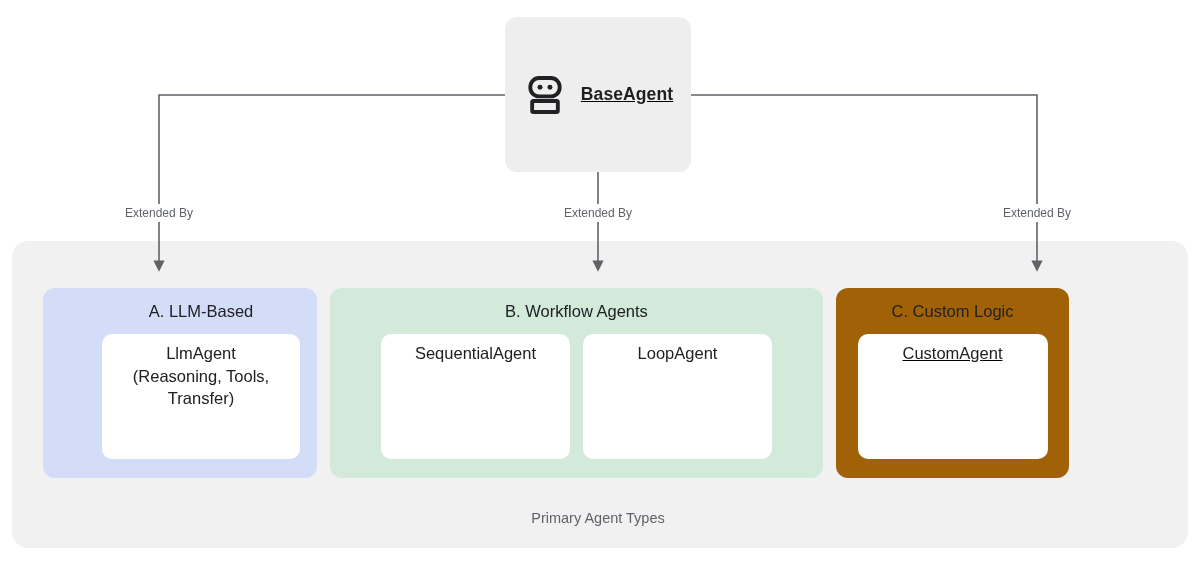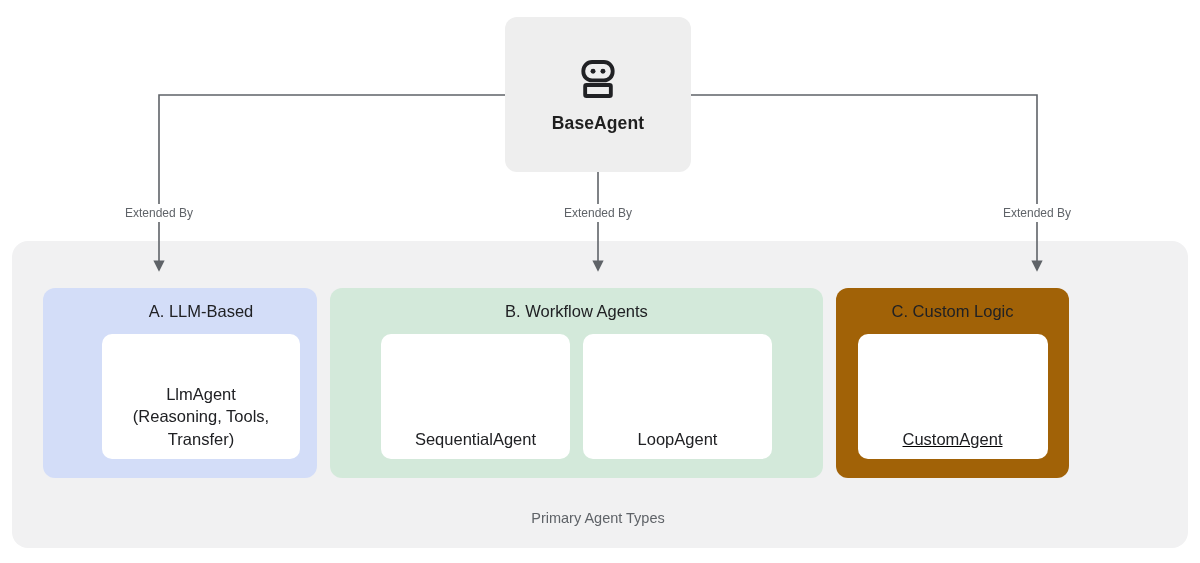--- a/index.html
+++ b/index.html
@@ -24,25 +24,25 @@
   
   .root-node {
     position: absolute;
     left: 505px;
     top: 17px;
     width: 186px;
     height: 155px;
     background: #eeeeee;
     border-radius: 12px;
     display: flex;
-    flex-direction: column;
     align-items: center;
     justify-content: center;
     gap: 14px;
     z-index: 6;
+    text-decoration: underline;
   }
   .root-icon {
     width: 44px;
     height: 44px;
     display: block;
   }
   .root-label {
     font-size: 17.5px;
     font-weight: 700;
     color: #1f1f1f;
@@ -131,21 +131,21 @@
     padding: 0 17px 19px 17px;
     flex: 1;
     width: 100%;
     box-sizing: border-box;
     justify-content: center;
   }
   .card {
     background: #ffffff;
     border-radius: 10px;
     display: flex;
-    align-items: flex-end;
+    align-items: flex-start;
     justify-content: center;
     text-align: center;
     flex: 1;
     padding: 8px 10px;
     box-sizing: border-box;
   }
   .card-text {
     font-size: 16.5px;
     color: #202124;
     line-height: 1.38;

